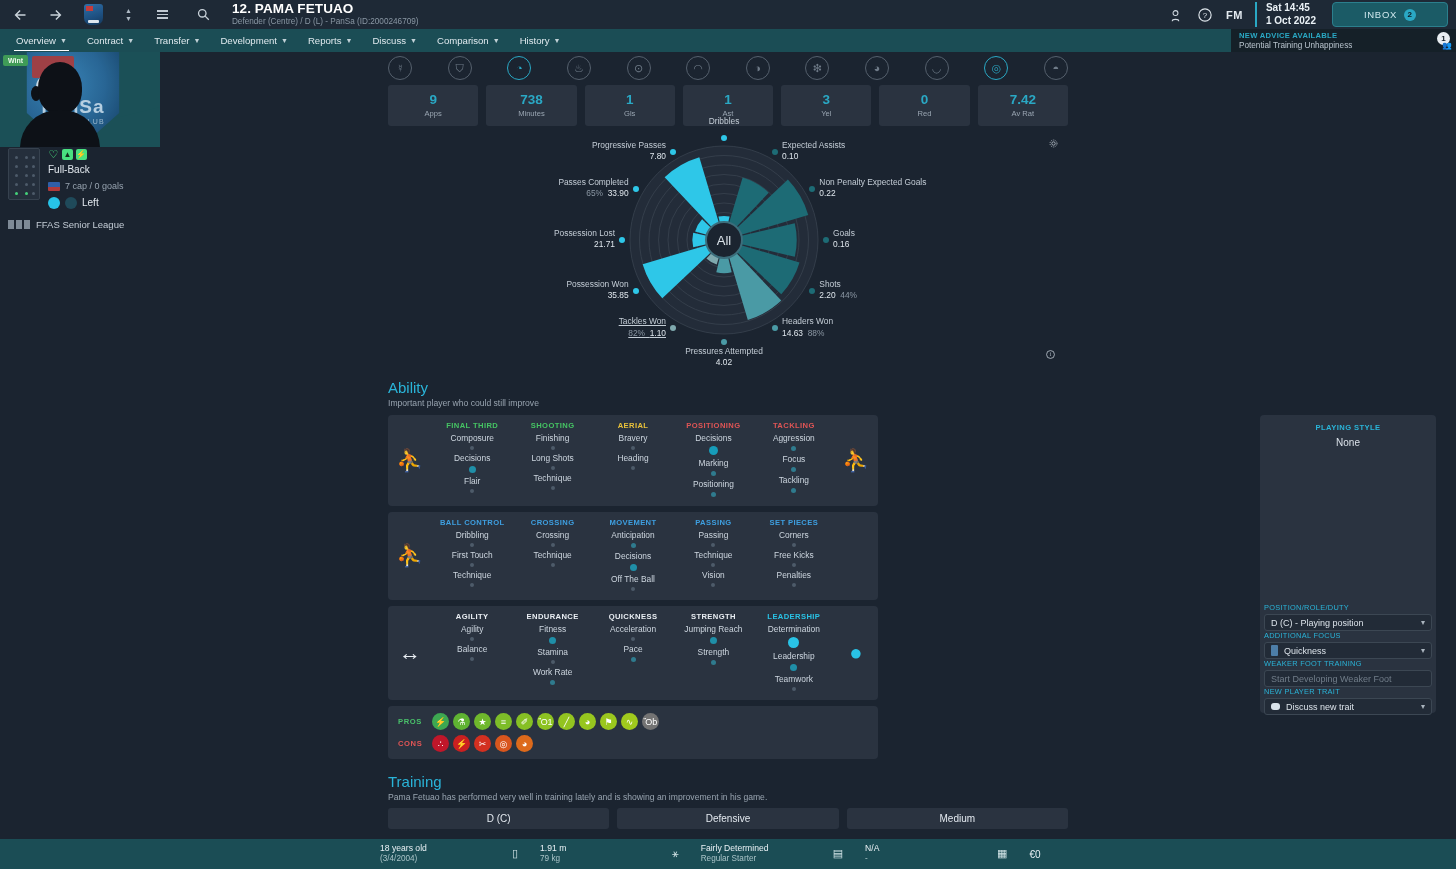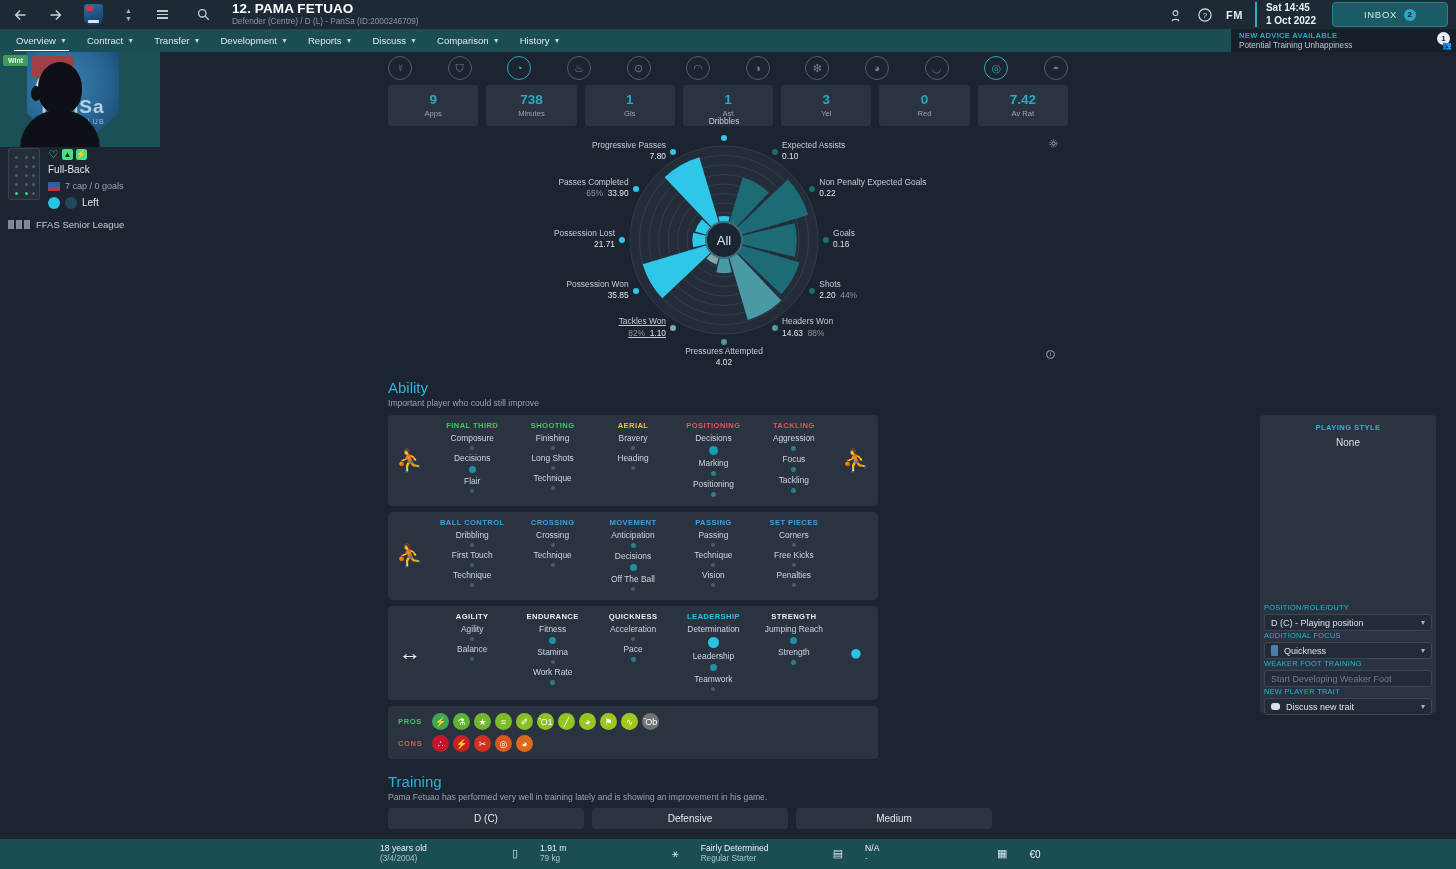--- a/index.html
+++ b/index.html
@@ -260,21 +260,21 @@
   .pc-row:last-child { margin-bottom:0; }
   .pc-lbl { font-size:7.6px;font-weight:bold;letter-spacing:.6px;width:28px; }
   .pc-lbl.pros { color:#49c06a; }
   .pc-lbl.cons { color:#e05555; }
   .pc-ic {
     width:17px;height:17px;border-radius:50%;display:flex;align-items:center;justify-content:center;
     font-size:9px;color:#ffffff; flex:none;
   }
 
   
-  .train-cards { display:flex;gap:8px;margin:6px 0 0 8px;width:604px;text-align:center; }
+  .train-cards { display:flex;gap:8px;margin:6px 0 0 8px;width:680px;text-align:center; }
   .train-card {
     flex:1;height:21px;background:#2a3340;border-radius:3px;
     display:flex;align-items:center;justify-content:center;font-size:10px;color:#e3e9ef;
   }
 
   
   .bottombar {
     position:absolute; bottom:0; left:0; width:1456px; height:30px;
     background:#1b4d55; display:flex; align-items:center; padding-left: 380px;
   }
@@ -698,35 +698,35 @@
               </div>
               <div class="abl-col">
                 <div class="abl-head" style="color: rgb(233, 238, 243);">QUICKNESS</div>
                 <div class="abl-attr">Acceleration</div>
                 <div class="abl-dot d1"></div>
                 <div class="abl-attr">Pace</div>
                 <div class="abl-dot d2"></div>
                 <div class="abl-spacer"></div>
               </div>
               <div class="abl-col">
+                <div class="abl-head" style="color: rgb(233, 238, 243);">STRENGTH</div>
+                <div class="abl-attr">Jumping Reach</div>
+                <div class="abl-dot d3"></div>
+                <div class="abl-attr">Strength</div>
+                <div class="abl-dot d2"></div>
+                <div class="abl-spacer"></div>
+              </div>
+              <div class="abl-col">
                 <div class="abl-head" style="color: rgb(41, 195, 230);">LEADERSHIP</div>
                 <div class="abl-attr">Determination</div>
                 <div class="abl-dot d5"></div>
                 <div class="abl-attr">Leadership</div>
                 <div class="abl-dot d3"></div>
                 <div class="abl-attr">Teamwork</div>
                 <div class="abl-dot d1"></div>
-              </div>
-              <div class="abl-col">
-                <div class="abl-head" style="color: rgb(233, 238, 243);">STRENGTH</div>
-                <div class="abl-attr">Jumping Reach</div>
-                <div class="abl-dot d3"></div>
-                <div class="abl-attr">Strength</div>
-                <div class="abl-dot d2"></div>
-                <div class="abl-spacer"></div>
               </div>
             </div>
             <div class="abl-figure" style="color: rgb(41, 195, 230); font-size: 22px;">●</div>
           </div>
         </div>
 
       <div class="style-panel">
         <div class="style-head">PLAYING STYLE</div>
         <div class="style-val">None</div>
 

